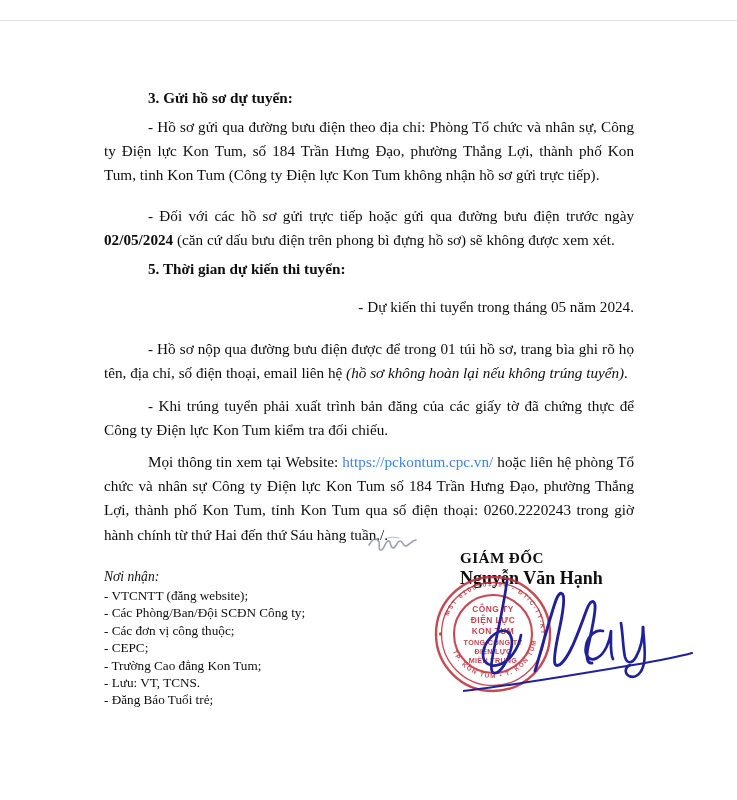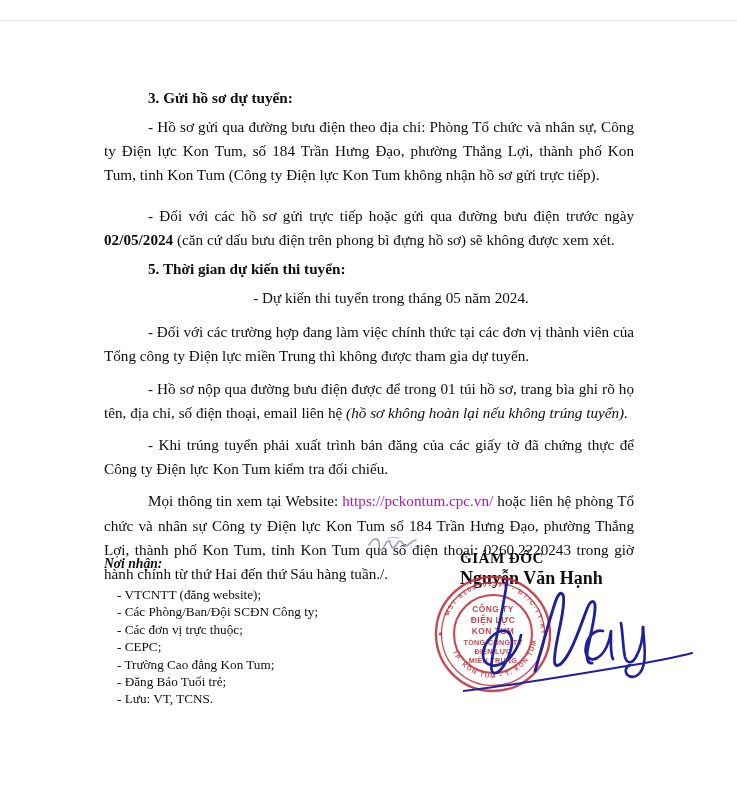--- a/index.html
+++ b/index.html
@@ -54,58 +54,59 @@
   .para {
     font-size: 15.2px;
     line-height: 24.2px;
     text-align: justify;
     text-justify: inter-word;
     margin: 0;
     text-indent: 44px;
     hyphens: none;
   }
   .para.no-justify {
-    text-align: center;
+    text-align: right;
+    margin-top: 9px;
   }
 
   .gap-s { height: 5px; }
   .gap-m { height: 8px; }
 
   b, .b { font-weight: bold; }
   i, .i { font-style: italic; }
 
   .link {
-    color: #a21caf;
+    color: #3b82f6;
     text-decoration: none;
   }
 
   
   .lower {
     position: absolute;
     left: 104px;
     top: 536px;
     width: 600px;
   }
 
   .recipients {
     position: absolute;
     left: 0;
     top: 0;
     width: 300px;
   }
   .recipients-title {
-    font-weight: bold;
+    font-weight: normal;
     font-style: italic;
     font-size: 13.6px;
     line-height: 18px;
-    margin: 3px 0 1px 0;
+    margin: 16px 0 1px 0;
   }
   .recipients-list {
     list-style: none;
-    margin: 13px;
+    margin: 0;
     padding: 0;
   }
   .recipients-list li {
     font-size: 13.2px;
     line-height: 17.4px;
     white-space: nowrap;
   }
 
   .signature-block {
     position: absolute;
@@ -179,23 +180,20 @@
 
     <div class="section-head">5. Thời gian dự kiến thi tuyển:</div>
     <div class="gap-s"></div>
     <p class="para no-justify">
       <span>- Dự kiến thi tuyển trong tháng 05 năm 2024.</span>
     </p>
 
     <div class="gap-s"></div>
 
     <div class="gap-s"></div>
-    <p class="para">
-      <span>- Đối với các trường hợp đang làm việc chính thức tại các đơn vị thành viên của Tổng công ty Điện lực miền Trung thì không được tham gia dự tuyển.</span>
-    </p>
     <div class="gap-m"></div>
     <p class="para">
       <span>- Hồ sơ nộp qua đường bưu điện được để trong 01 túi hồ sơ, trang bìa ghi rõ họ tên, địa chỉ, số điện thoại, email liên hệ </span><i>(hồ sơ không hoàn lại nếu không trúng tuyển).</i>
     </p>
     <div class="gap-m"></div>
     <p class="para">
       <span>- Khi trúng tuyển phải xuất trình bản đăng của các giấy tờ đã chứng thực để Công ty Điện lực Kon Tum kiểm tra đối chiếu.</span>
     </p>
     <div class="gap-m"></div>
     <p class="para">
@@ -210,25 +208,25 @@
     </svg>
   </div>
 
   <div class="lower">
 
     <div class="recipients">
       <div class="recipients-title">Nơi nhận:</div>
       <ul class="recipients-list">
         <li>- VTCNTT (đăng website);</li>
         <li>- Các Phòng/Ban/Đội SCĐN Công ty;</li>
-        <li>- Các đơn vị trực thuộc;</li>
+        <li>- Các đơn vị công thuộc;</li>
         <li>- CEPC;</li>
         <li>- Trường Cao đẳng Kon Tum;</li>
+        <li>- Lưu: VT, TCNS.</li>
         <li>- Đăng Báo Tuổi trẻ;</li>
-        <li>- Lưu: VT, TCNS.</li>
       </ul>
     </div>
 
     <div class="signature-block">
       <div class="signer-role">GIÁM ĐỐC</div>
       <div class="signer-name">Nguyễn Văn Hạnh</div>
     </div>
   </div>
 
   <div class="stamp">

